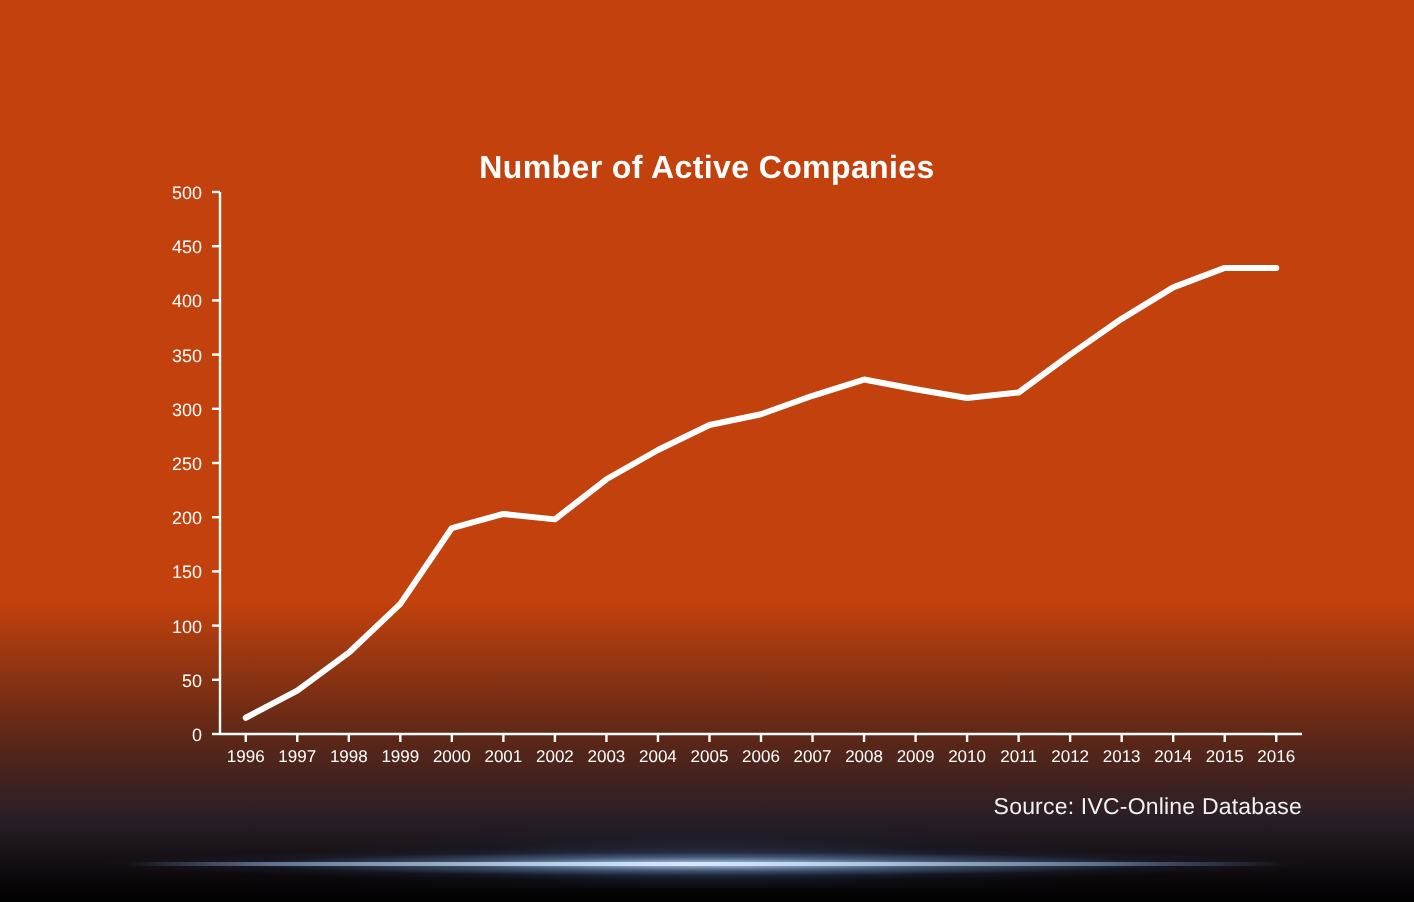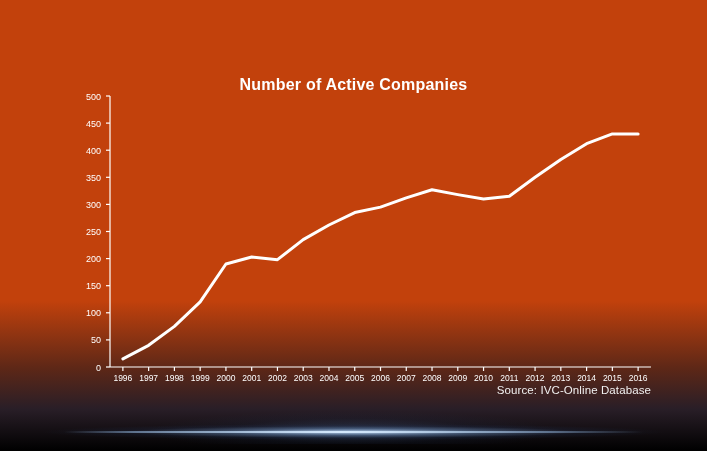--- a/index.html
+++ b/index.html
@@ -90,21 +90,21 @@
     letter-spacing: 0.2px;
   }
   #plot-svg {
     position: absolute;
     left: 0;
     top: 0;
   }
   #source-note {
     position: absolute;
     right: 56px;
-    top: 384px;
+    top: 398px;
     color: #f0f0f0;
     font-size: 11.5px;
     letter-spacing: 0.1px;
   }
 </style>
 </head>
 <body>
 
 <div id="slide">
 

